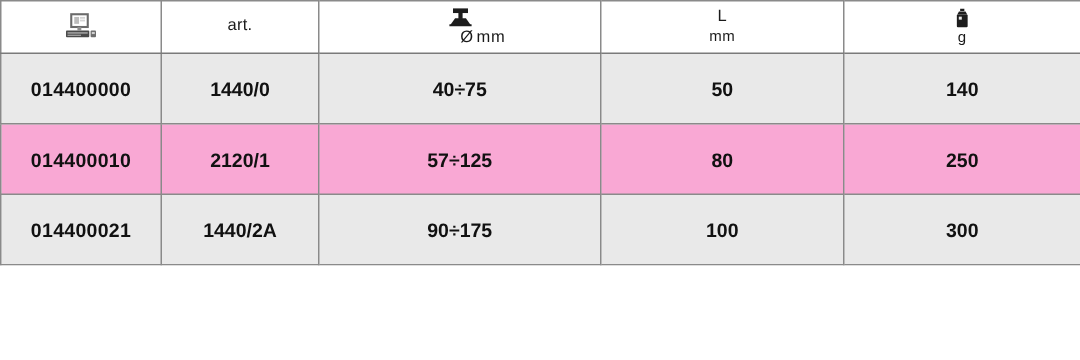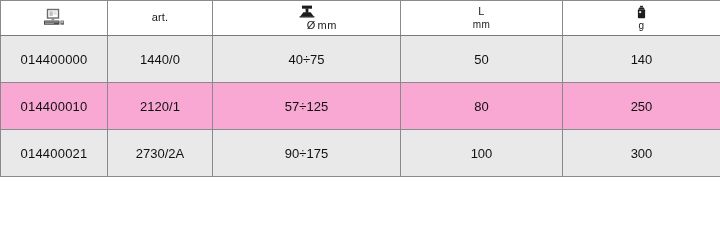--- a/index.html
+++ b/index.html
@@ -75,25 +75,25 @@
 
   #product-table tbody tr { height: 23.6px; }
   #product-table tbody td {
     font-size: 13px;
     color: #111111;
     height: 23.6px;
   }
   #product-table tbody tr.shaded td { background: #e9e9e9; }
   #product-table tbody tr.plain td  { background: #f9a8d4; }
   td.code-cell {
-    font-weight: normal;
+    font-weight: bold;
     letter-spacing: 0.2px;
   }
   td.val-cell {
-    font-weight: normal;
+    font-weight: bold;
   }
 </style>
 </head>
 <body>
 
 <table id="product-table">
   <colgroup>
     <col class="c-code">
     <col class="c-art">
     <col class="c-dia">
@@ -180,21 +180,21 @@
       <td class="val-cell">2120/1</td>
       <td class="val-cell">57÷125</td>
       <td class="val-cell">80</td>
       <td class="val-cell">250</td>
     </tr>
 
 
 
     <tr class="shaded">
       <td class="code-cell">014400021</td>
-      <td class="val-cell">2730/2A</td>
+      <td class="val-cell">1440/2A</td>
       <td class="val-cell">90÷175</td>
       <td class="val-cell">100</td>
       <td class="val-cell">300</td>
     </tr>
 
 
   </tbody>
 </table>
 
 </body></html>

